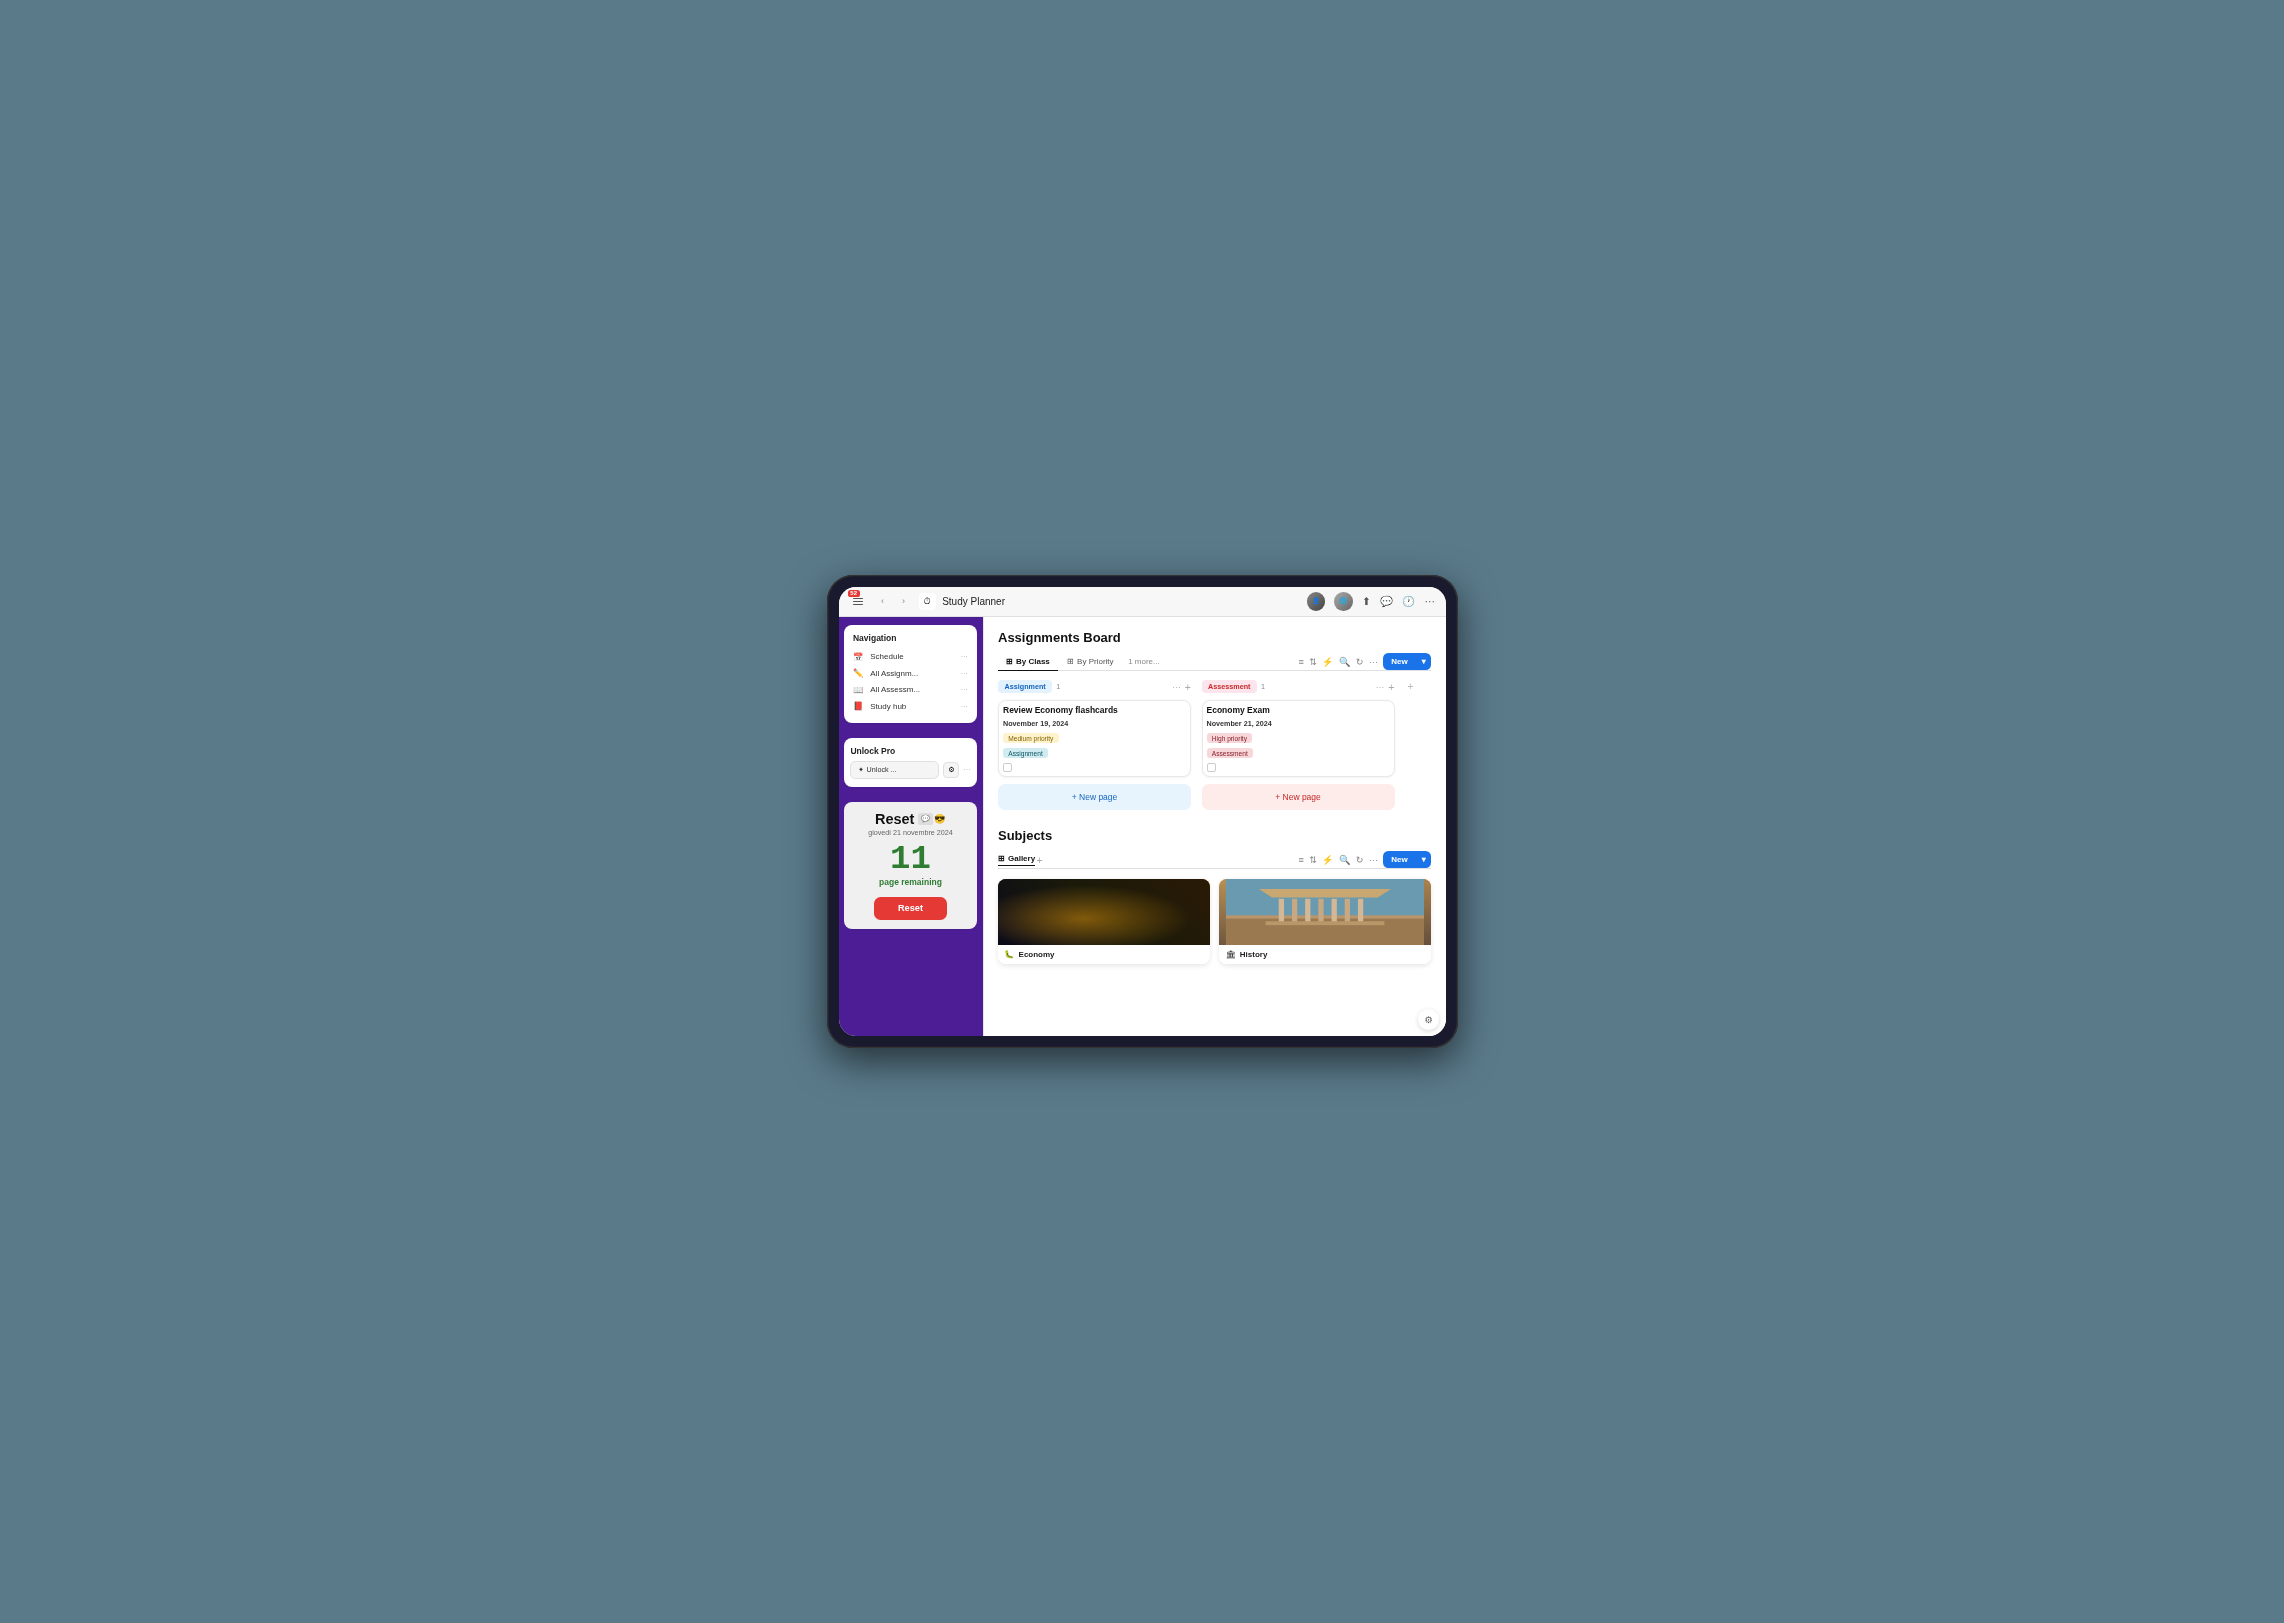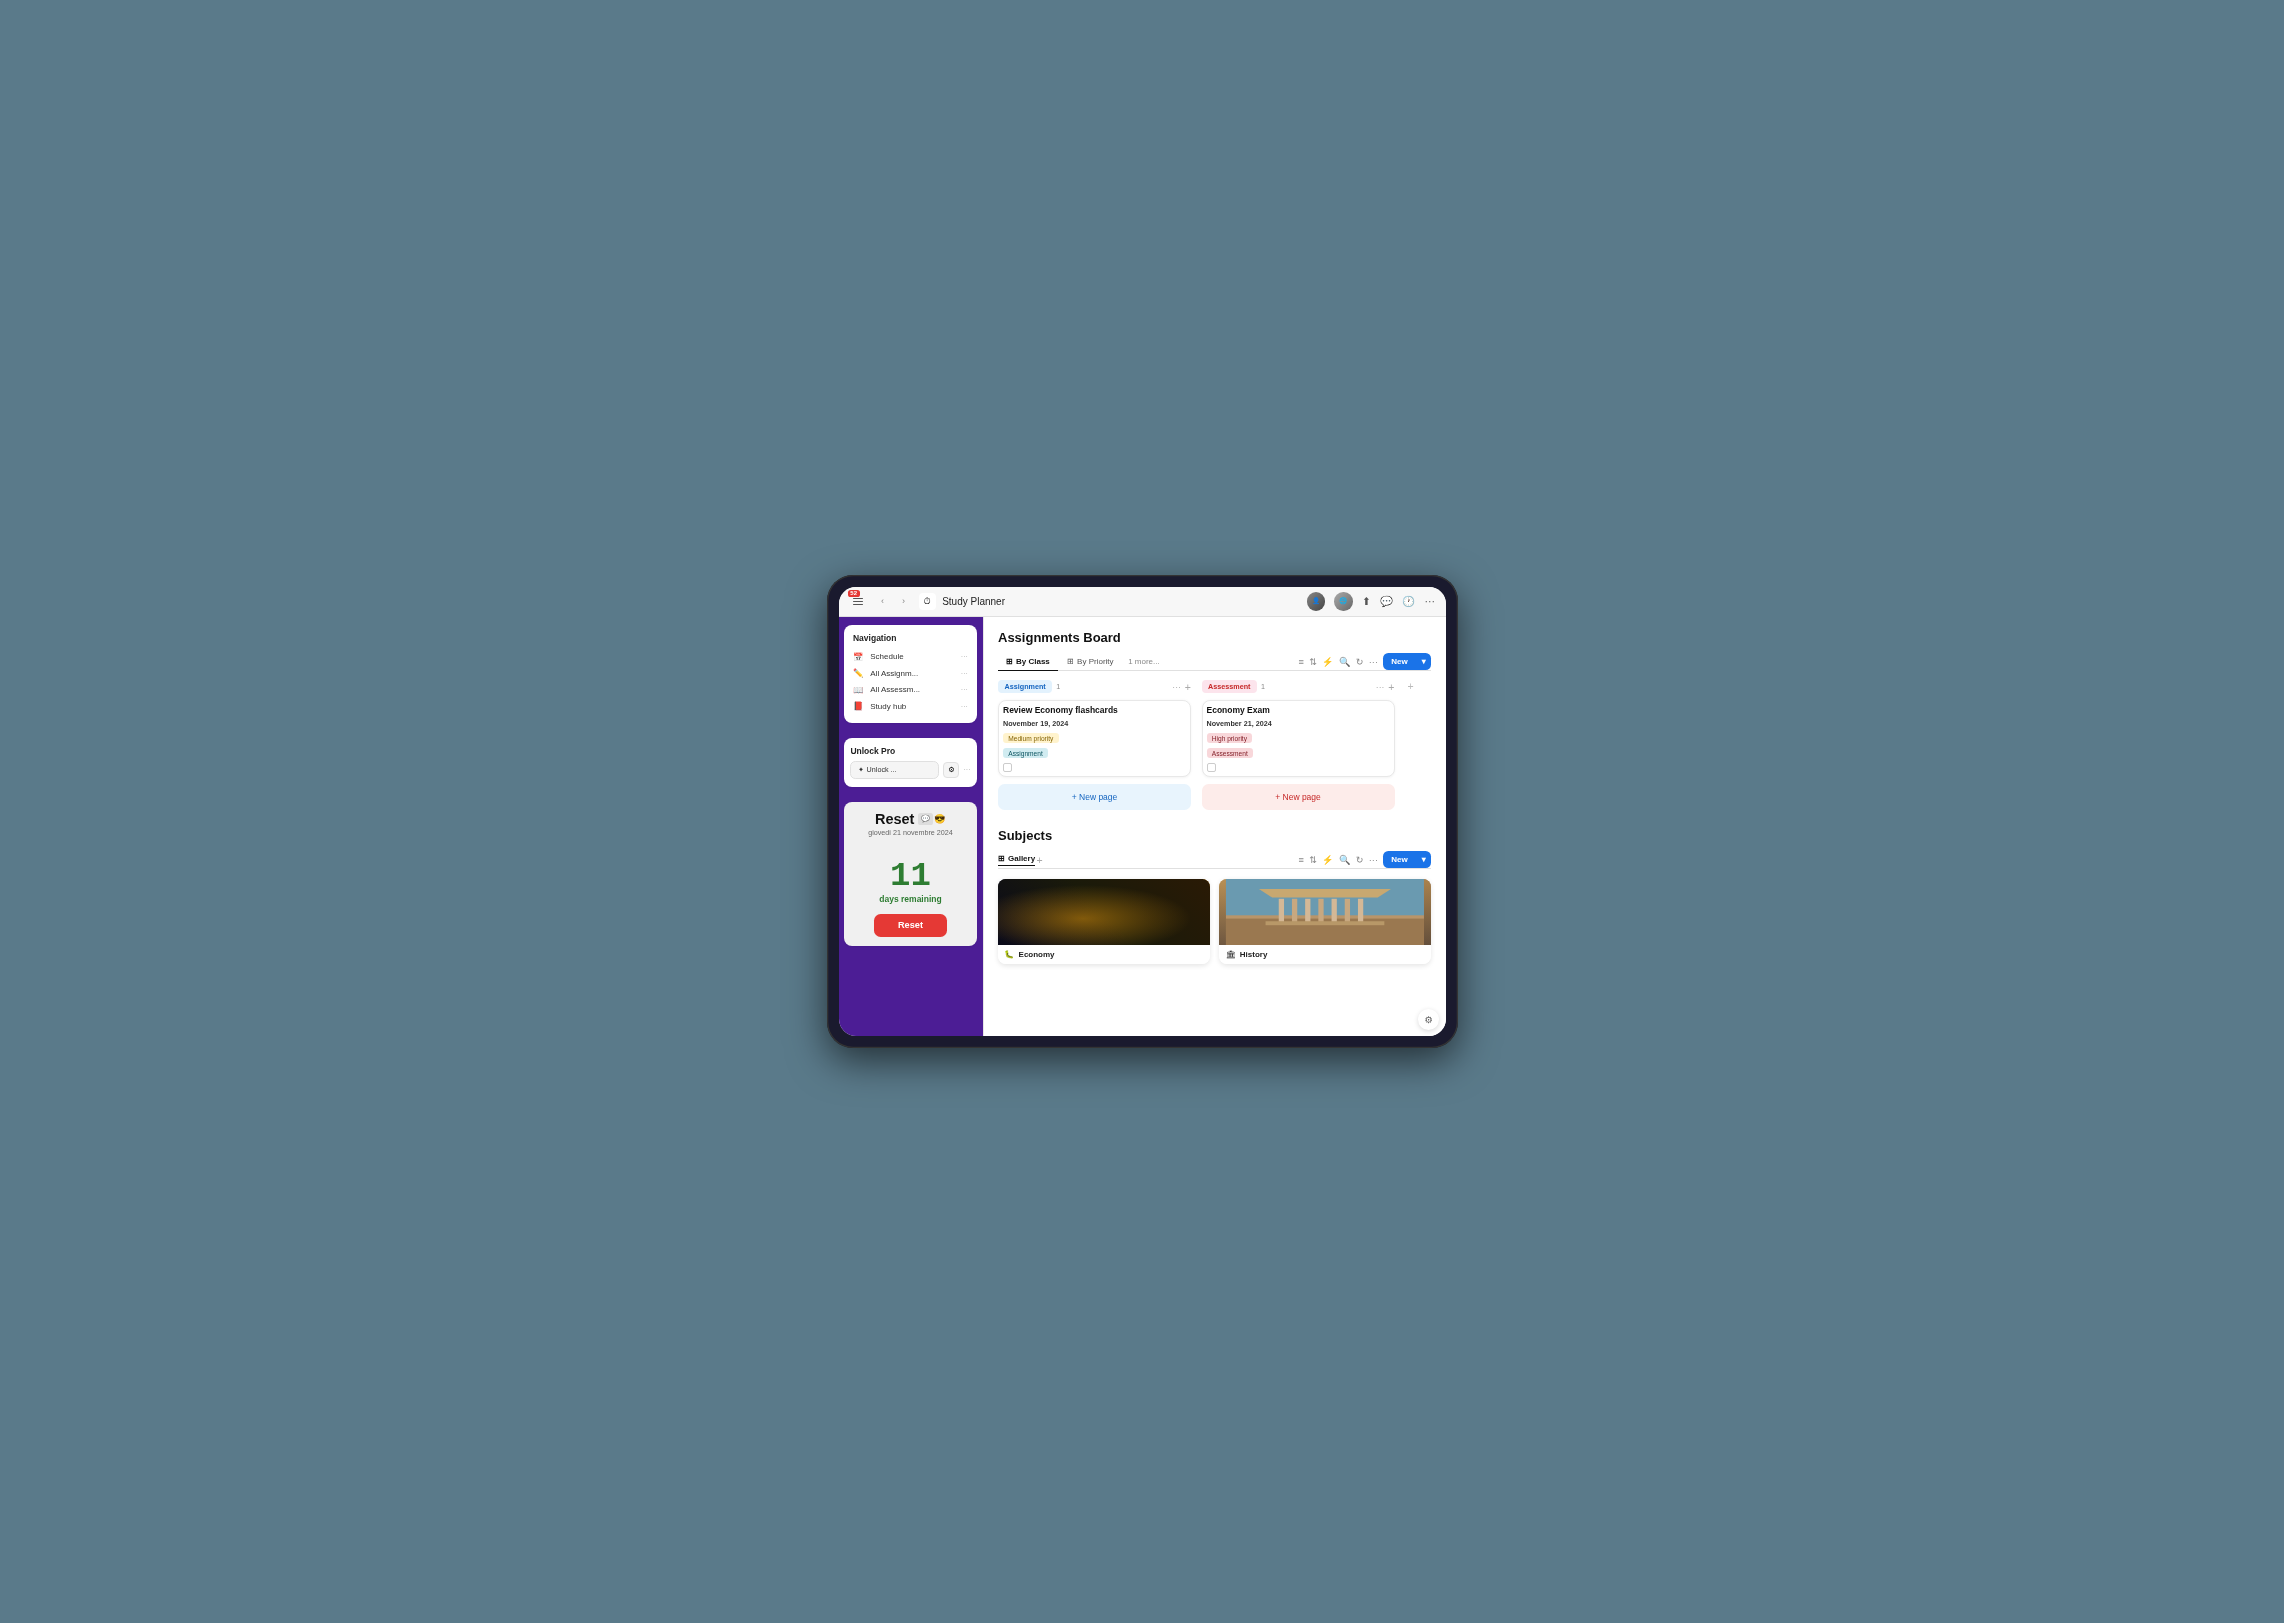--- a/index.html
+++ b/index.html
@@ -240,21 +240,21 @@
       color: #111;
     }
     .exam-icons {
       display: flex;
       gap: 2px;
     }
     .exam-date {
       font-size: 7.2px;
       color: #666;
       margin-top: 1.3px;
-      margin-bottom: 22px;
+      margin-bottom: 5px;
     }
     .exam-count {
       font-size: 34px;
       font-weight: 900;
       color: #2e7d32;
       line-height: 1;
       font-family: Liberation Mono, monospace;
     }
     .exam-label {
       font-size: 8.5px;
@@ -629,21 +629,21 @@
         <div class="exam-widget">
           <div class="exam-title-row">
             <span class="exam-title">Reset</span>
             <div class="exam-icons">
               <span style="font-size:7.2px; background:#ddd; border-radius:2.6px; padding:1.3px 2.6px;">💬</span>
               <span style="font-size:9.2px;">😎</span>
             </div>
           </div>
           <div class="exam-date">giovedi 21 novembre 2024</div>
           <div class="exam-count">11</div>
-          <div class="exam-label">days remaining</div>
+          <div class="exam-label">page remaining</div>
           <button class="reset-btn">Reset</button>
         </div>
       </div>
 
       <div class="content">
 
         <div>
           <div class="section-title">Assignments Board</div>
 
           <div class="tab-bar">

